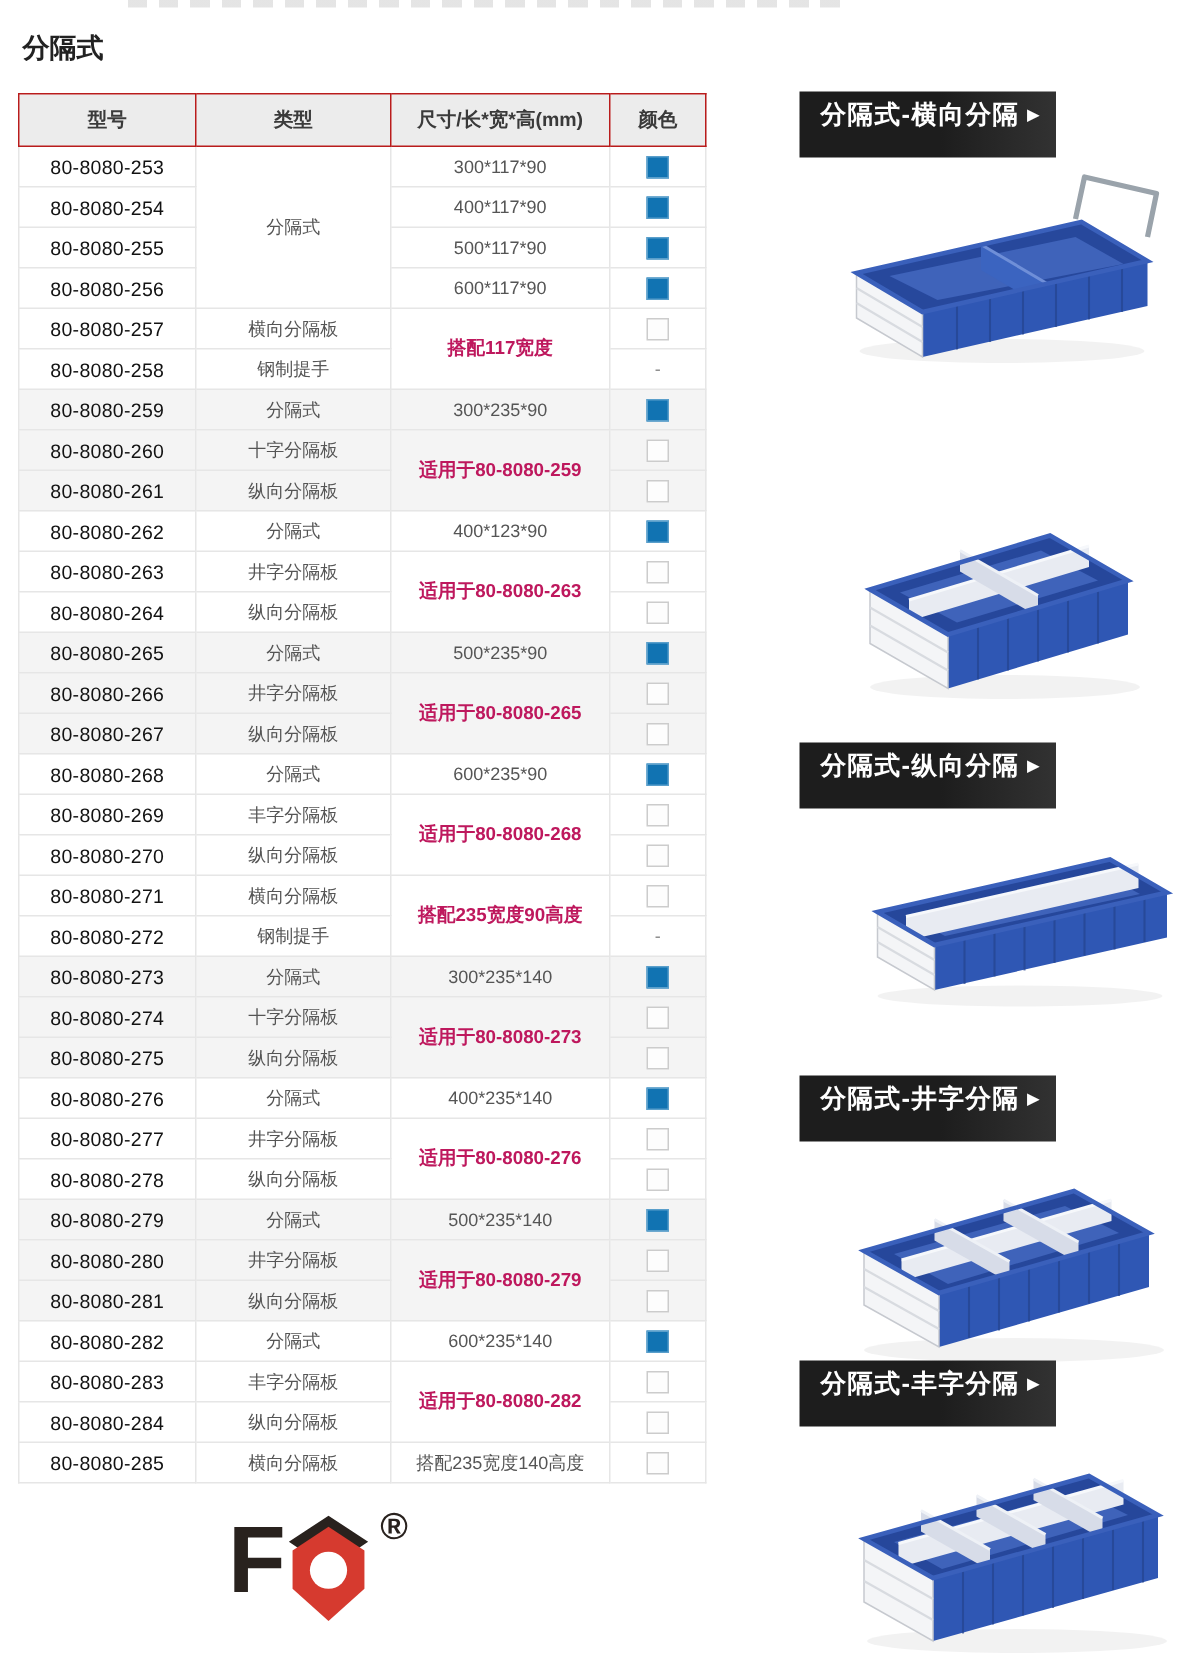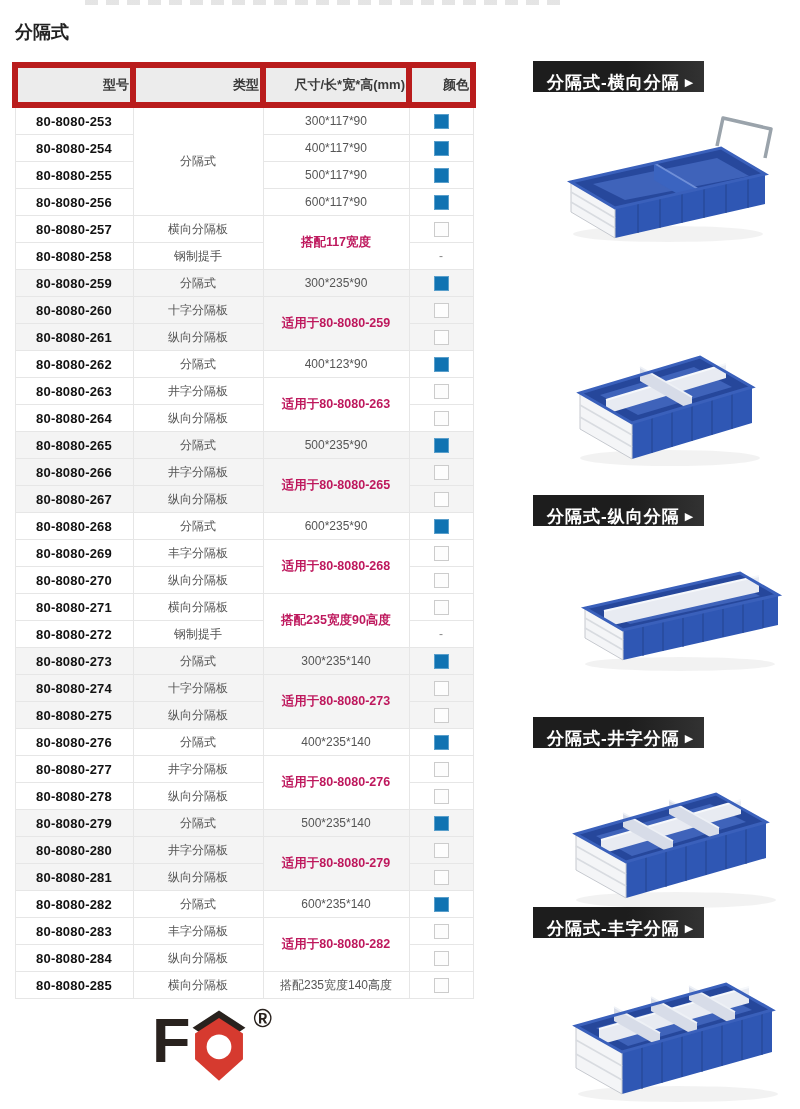--- a/index.html
+++ b/index.html
@@ -12,33 +12,33 @@
 
   .page-title{position:absolute;left:15px;top:20px;margin:0;font-size:18px;font-weight:700;color:#222;}
 
   
   .spec-table{position:absolute;left:12px;top:62px;width:458px;border-collapse:collapse;table-layout:fixed;}
   .spec-table col.c-model{width:118px}
   .spec-table col.c-type{width:130px}
   .spec-table col.c-size{width:146px}
   .spec-table col.c-color{width:64px}
   .spec-table th{background:#ececec;height:32px;font-size:13px;font-weight:700;color:#3a3a3a;
-    border:6px solid #b91c1c;text-align:right;}
+    border:1px solid #b91c1c;text-align:center;}
   .spec-table td{height:26px;border:1px solid #e6e6e6;background:#fff;text-align:center;
     font-size:12px;color:#555;padding:0 2px;}
-  .spec-table td.model{font-weight:700;color:#121212;font-size:13px;letter-spacing:.2px;}
+  .spec-table td.model{font-weight:400;color:#121212;font-size:13px;letter-spacing:.2px;}
   .spec-table td.size.bold{font-weight:700;color:#be185d;font-size:12.5px;}
   .spec-table tr.shaded td{background:#f4f4f4;}
   .sq{display:inline-block;width:13px;height:13px;vertical-align:middle;}
   .sq.blue{background:#1173b2;border:1px solid #5a9fcb;}
   .sq.empty{background:#fdfdfd;border:1px solid #cccccc;}
   td.color .dash{color:#888;font-size:12px;}
 
   
-  .badge{position:absolute;left:533px;height:31px;line-height:44px;padding:0 10px 0 14px;
+  .badge{position:absolute;left:533px;height:31px;line-height:31px;padding:0 10px 13px 14px;
     background:linear-gradient(90deg,#1d1d1d 0 55%,#323232);color:#fff;font-size:17px;font-weight:700;
     letter-spacing:1px;white-space:nowrap;cursor:pointer;}
   .badge .badge-arrow{font-size:11px;margin-left:5px;position:relative;top:-2px;}
   .bin-figure{position:absolute;}
 
   
   .logo{position:absolute;left:152px;top:1006px;display:flex;align-items:flex-start;}
   .logo-text{font-size:63px;font-weight:700;color:#29221e;letter-spacing:-2px;line-height:1.1;}
   .logo-hex{margin:2px -5px 0 -3px;}
   .logo-reg{font-size:25px;font-weight:700;color:#29221e;margin-left:5px;line-height:1;}

